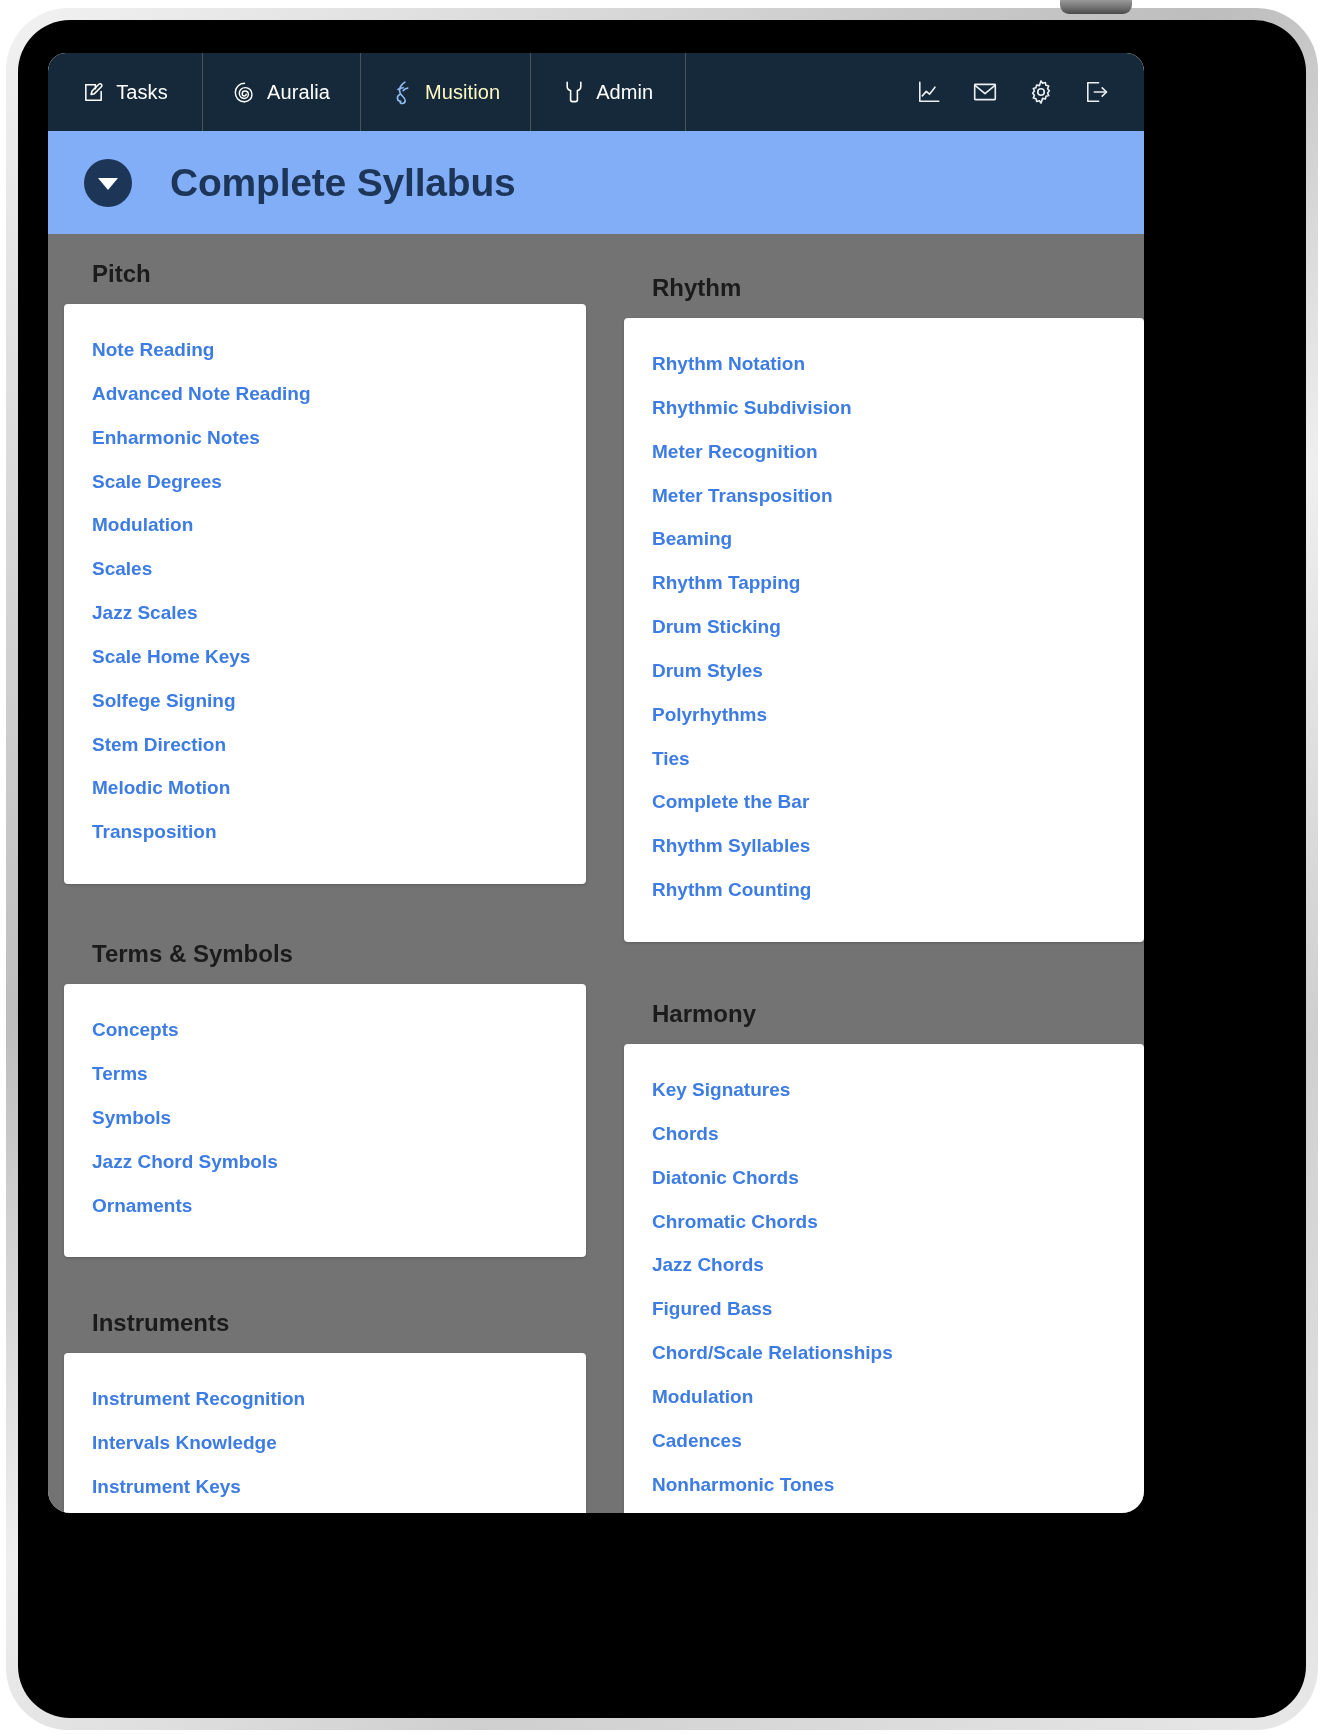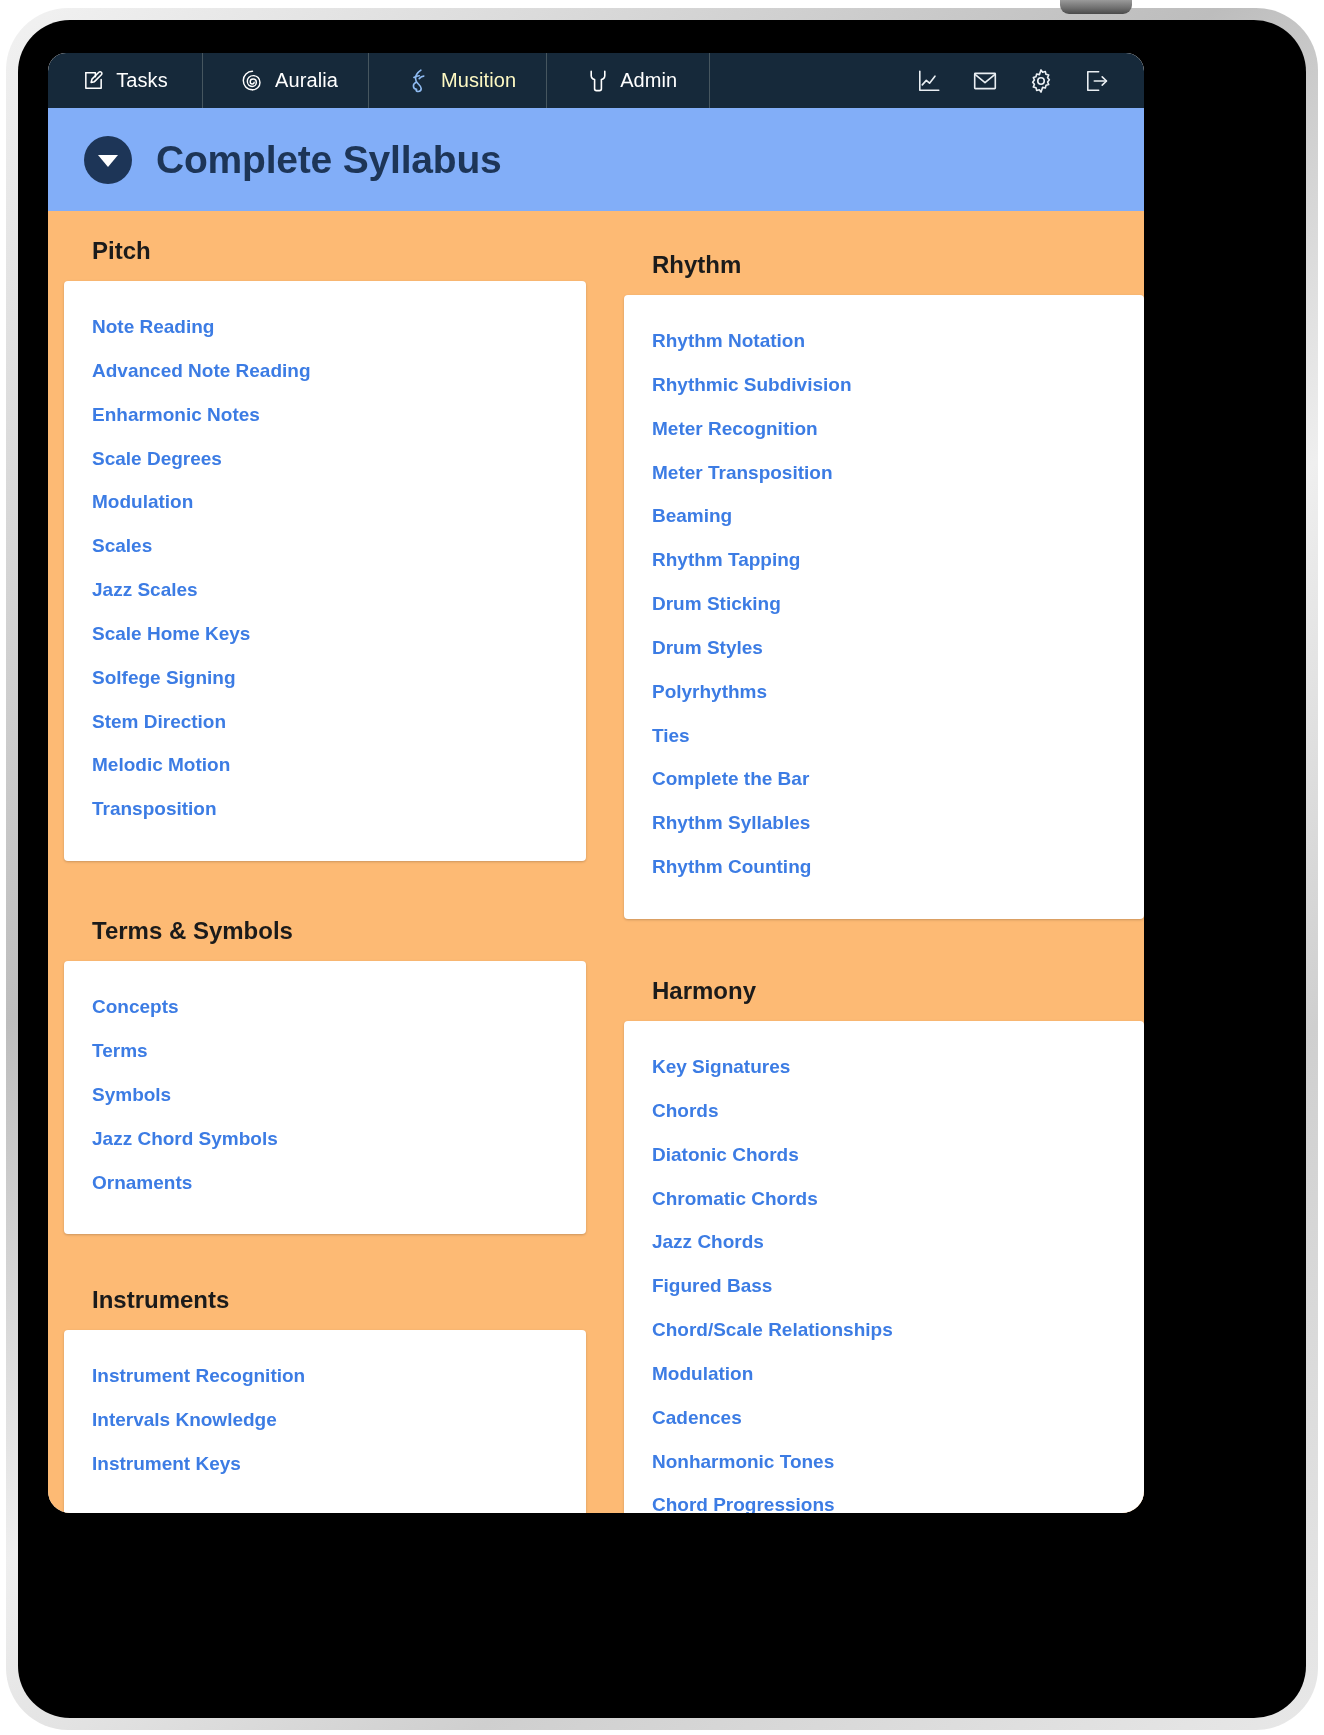--- a/index.html
+++ b/index.html
@@ -59,26 +59,25 @@
     width: 1096px;
     height: 1460px;
     background: #e3e3e3;
     border-radius: 18px 18px 22px 22px;
     overflow: hidden;
     z-index: 4;
   }
 
   
   #topnav {
-    height: 55px;
+    height: 78px;
     background: #16293a;
     display: flex;
     align-items: stretch;
     border-radius: 18px 18px 0 0;
-    gap: 8px;
   }
 
   .nav-tab {
     display: flex;
     align-items: center;
     justify-content: center;
     gap: 11px;
     padding: 0 30px;
     min-width: 155px;
     border-right: 1px solid #46565f;
@@ -104,21 +103,21 @@
   .nav-actions .act { cursor: pointer; display: flex; align-items: center; }
   .nav-actions svg { display: block; }
 
   
   #pagehead {
     height: 103px;
     background: #82aef8;
     display: flex;
     align-items: center;
     padding-left: 36px;
-    gap: 24px;
+    gap: 38px;
   }
 
   .collapse-btn {
     width: 48px; height: 48px;
     border-radius: 50%;
     background: #1d3557;
     display: flex; align-items: center; justify-content: center;
     cursor: pointer;
     flex: 0 0 auto;
   }
@@ -133,21 +132,21 @@
   #pagetitle {
     font-size: 39px;
     font-weight: bold;
     color: #1d3557;
     letter-spacing: -0.2px;
   }
 
   
   #content {
     padding: 0 0 44px 0;
-    background: #fdba74;
+    background: #737373;
     display: flex;
     align-items: flex-start;
     min-height: 1279px;
   }
 
   .col {
     display: flex;
     flex-direction: column;
   }
   .col-left  { width: 533px; margin-left: 16px; }

